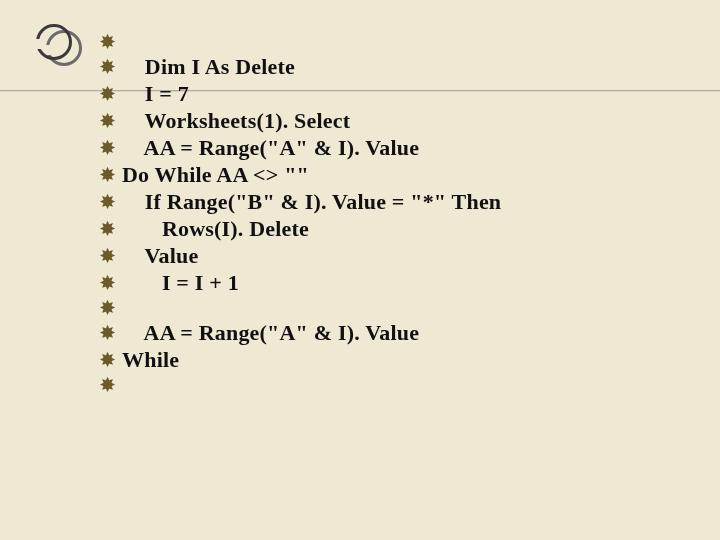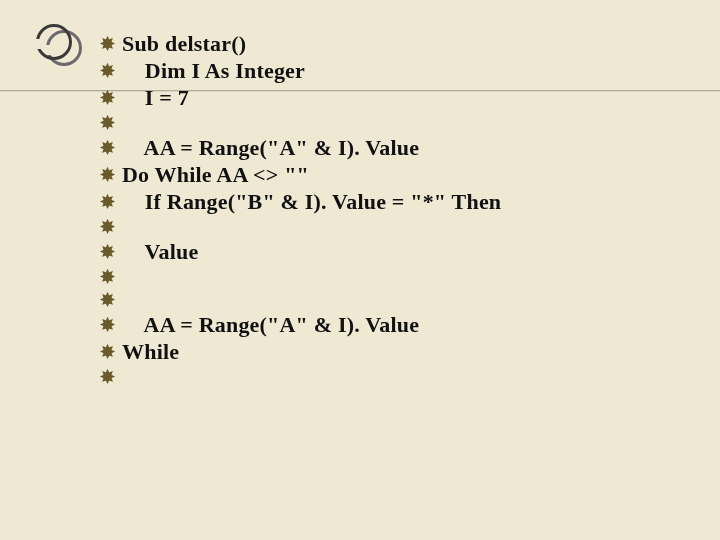--- a/index.html
+++ b/index.html
@@ -93,54 +93,56 @@
 <div class="slide">
   <div class="spiral">
     <div class="ring r2"></div>
     <div class="ring r1"></div>
   </div>
   <div class="top-rule"></div>
 
   <div class="content">
     <div class="line">
       <span class="bullet">✸</span>
-      <span class="code">Sub delstar()</span>
     </div>
     <div class="line">
       <span class="bullet">✸</span>
-      <span class="code">    Dim I As Integer</span>
+      <span class="code">    Dim I As Delete</span>
     </div>
     <div class="line">
       <span class="bullet">✸</span>
       <span class="code">    I = 7</span>
     </div>
     <div class="line">
       <span class="bullet">✸</span>
+      <span class="code">    Worksheets(1). Select</span>
     </div>
     <div class="line">
       <span class="bullet">✸</span>
       <span class="code">    AA = Range("A" &amp; I). Value</span>
     </div>
     <div class="line">
       <span class="bullet">✸</span>
       <span class="code">Do While AA &lt;&gt; ""</span>
     </div>
     <div class="line">
       <span class="bullet">✸</span>
       <span class="code">    If Range("B" &amp; I). Value = "*" Then</span>
     </div>
     <div class="line">
       <span class="bullet">✸</span>
+      <span class="code">       Rows(I). Delete</span>
     </div>
     <div class="line">
       <span class="bullet">✸</span>
       <span class="code">    Value</span>
     </div>
     <div class="line">
       <span class="bullet">✸</span>
+      <span class="code">       I = I + 1</span>
     </div>
     <div class="line">
       <span class="bullet">✸</span>
     </div>
     <div class="line">
       <span class="bullet">✸</span>
       <span class="code">    AA = Range("A" &amp; I). Value</span>
     </div>
     <div class="line">
       <span class="bullet">✸</span>

